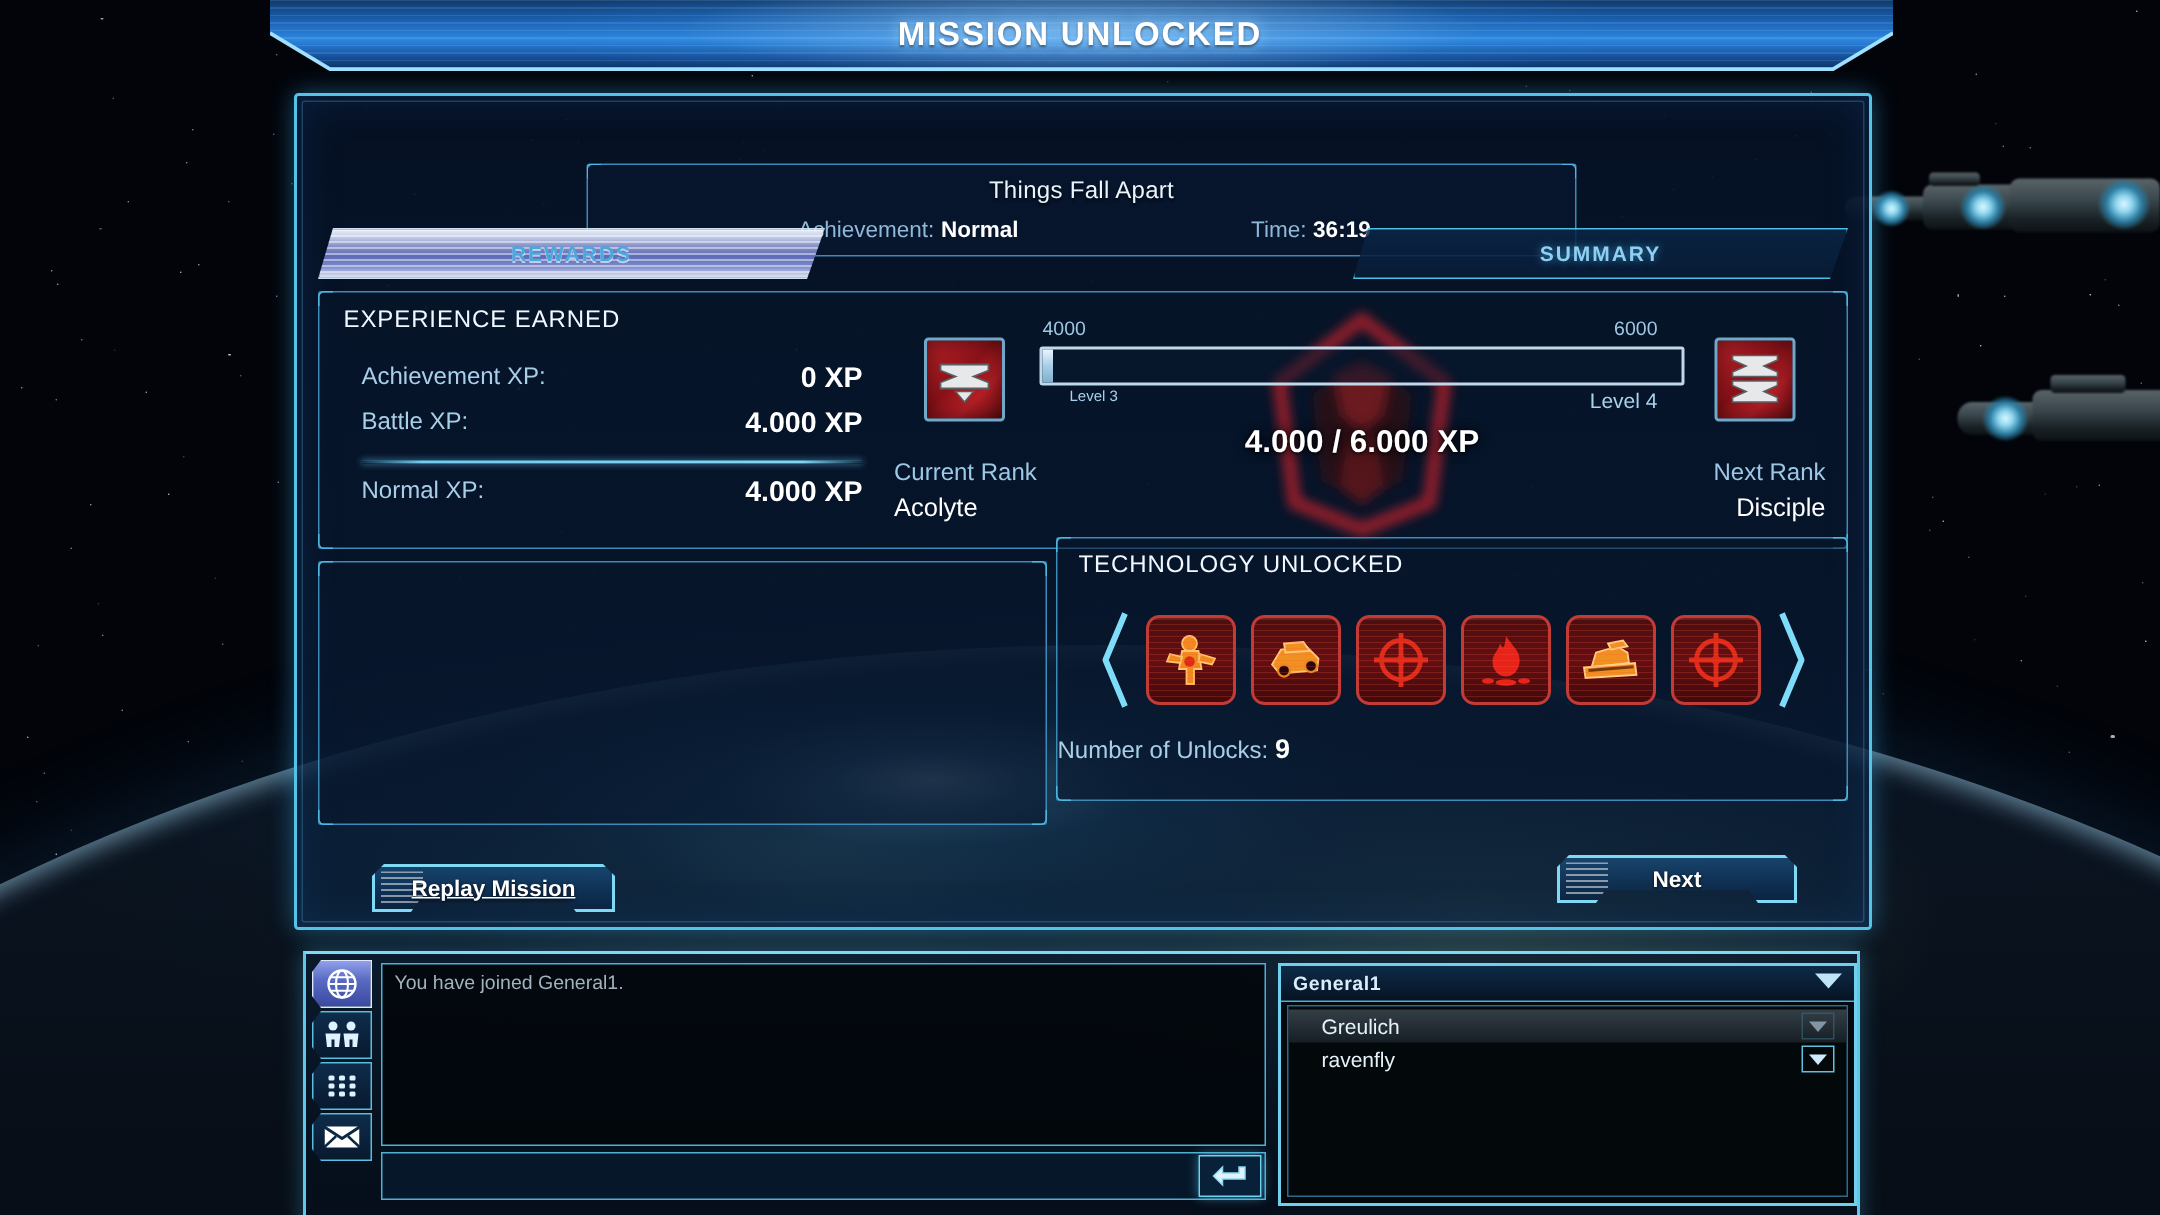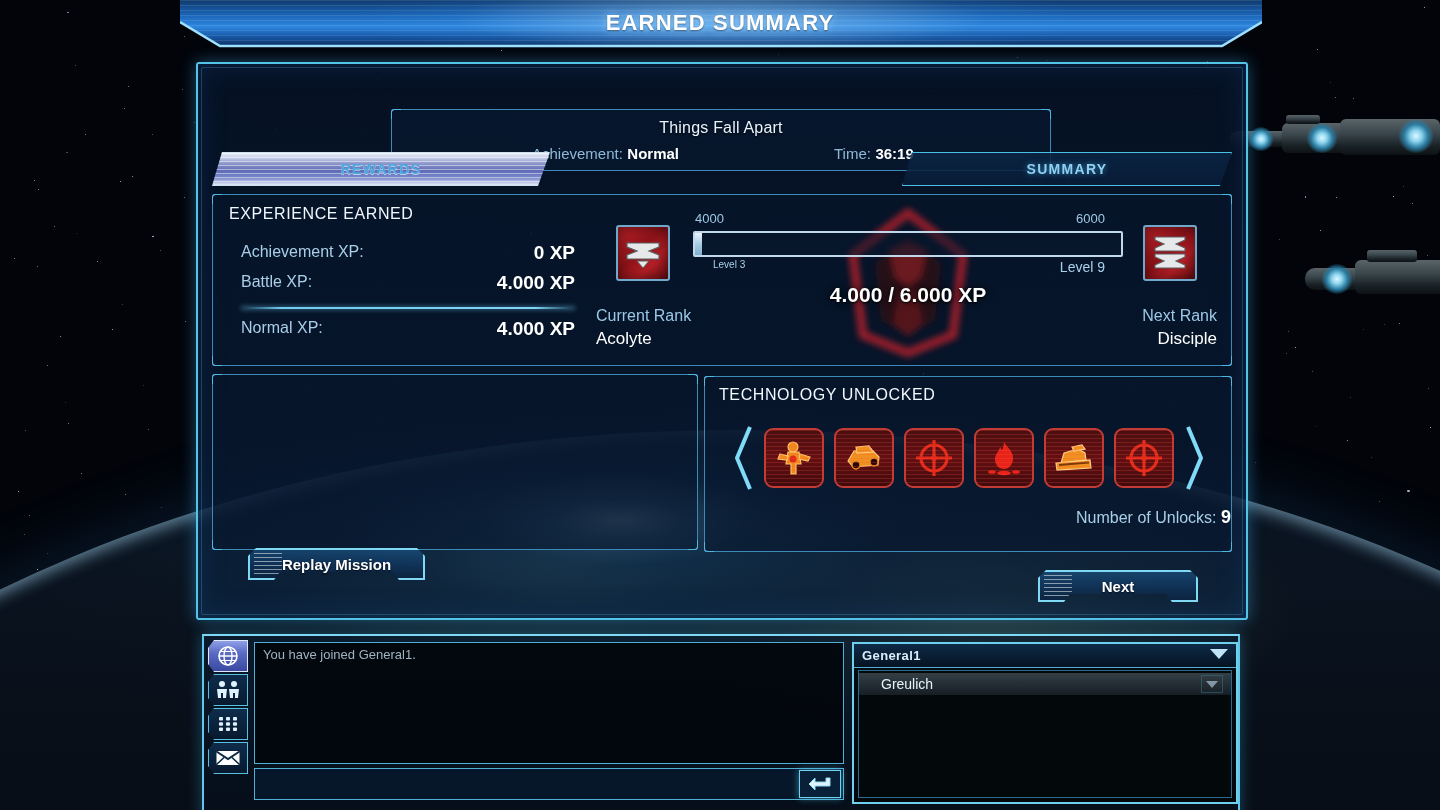--- a/index.html
+++ b/index.html
@@ -189,38 +189,38 @@
     position:absolute; left:600px; top:8px; width:190px; height:160px;
     opacity:0.75; pointer-events:none;
   }
   #rank-cur-lbl{ position:absolute; left:383px; top:112px; font-size:16px; color:#9cc8e6; }
   #rank-cur-val{ position:absolute; left:383px; top:134px; font-size:17px; color:#ffffff; }
   #rank-next-lbl{ position:absolute; right:14px; top:112px; font-size:16px; color:#9cc8e6; text-align:right; }
   #rank-next-val{ position:absolute; right:14px; top:134px; font-size:17px; color:#ffffff; text-align:right; }
 
   
   #empty-panel{ left:14px; top:310px; width:486px; height:176px; }
-  #tech-panel{ left:506px; top:312px; width:528px; height:176px; }
+  #tech-panel{ left:506px; top:294px; width:528px; height:176px; }
   #tech-title{ position:absolute; left:14px; top:9px; font-size:16px; color:#f2f8ff; letter-spacing:0.6px; }
   #tech-row{ position:absolute; left:14px; top:40px; width:500px; height:82px; display:flex; align-items:center; justify-content:center; gap:10px; }
   .tech-arrow{ width:20px; height:66px; flex:0 0 auto; cursor:pointer; }
   .tech-item{
     width:60px; height:60px; flex:0 0 auto;
     border:2px solid #c23b34; border-radius:9px;
     background:linear-gradient(180deg,#4a0e10 0%, #640f13 50%, #410a0c 100%);
     position:relative; overflow:hidden; cursor:pointer;
     display:flex; align-items:center; justify-content:center;
   }
   .tech-item::after{
     content:""; position:absolute; inset:0;
     background:repeating-linear-gradient(180deg, rgba(255,90,60,0.22) 0px, rgba(255,90,60,0.22) 1px, rgba(0,0,0,0) 1px, rgba(0,0,0,0) 4px);
     pointer-events:none;
   }
   #tech-count{
-    position:absolute; left:0; right:0; top:130px; text-align:right; font-size:16px; color:#a9cfe8;
+    position:absolute; left:0; right:0; top:130px; text-align:left; font-size:16px; color:#a9cfe8;
   }
   #tech-count b{ color:#ffffff; font-size:18px; }
 
   
   .action-btn{
     position:absolute; height:32px;
     display:flex; align-items:center; justify-content:center;
     font-size:15px; font-weight:bold; color:#ffffff;
     text-shadow:0 1px 2px rgba(0,0,0,0.85);
     cursor:pointer;
@@ -230,21 +230,21 @@
     background:linear-gradient(180deg, rgba(30,95,150,0.55) 0%, rgba(18,60,105,0.62) 50%, rgba(10,36,68,0.7) 100%);
     border:2px solid #7fd8f4;
     clip-path:polygon(8px 0, calc(100% - 8px) 0, 100% 8px, 100% 100%, calc(100% - 26px) 100%, calc(100% - 32px) 74%, 32px 74%, 26px 100%, 0 100%, 0 8px);
     box-shadow:0 0 10px rgba(90,200,240,0.5);
   }
   .action-btn .btn-skin::after{
     content:""; position:absolute; left:4px; top:3px; width:28px; height:22px;
     background:repeating-linear-gradient(180deg, rgba(255,255,255,0.5) 0px, rgba(255,255,255,0.5) 1px, rgba(0,0,0,0) 1px, rgba(0,0,0,0) 4px);
   }
   .action-btn span{ position:relative; z-index:3; }
-  #btn-replay{ left:50px; top:484px; width:177px; }
+  #btn-replay{ left:50px; top:512px; width:162px;text-decoration:underline; }
   #btn-next{ right:48px; top:506px; width:160px; }
 
   
   #chat-frame{
     position:absolute; left:202px; top:634px; width:1038px; height:188px;
     border:2px solid #5fc8ea; border-top:2px solid #7fd8f4;
     background:linear-gradient(180deg, rgba(10,35,60,0.5) 0%, rgba(4,14,26,0.65) 100%);
     box-shadow:0 0 14px rgba(70,190,235,0.35);
   }
   #chat-icons{
@@ -688,21 +688,21 @@
   </div>
 </div>
 
 <div id="banner"></div>
 <div id="banner-glow"></div>
 <div id="banner-edge">
   <svg viewBox="0 0 1082 50" preserveAspectRatio="none">
     <path d="M0,22 L40,46 L1042,46 L1082,22" fill="none" stroke="#9fe0ff" stroke-width="2.5"></path>
   </svg>
 </div>
-<div id="banner-title">EARNED SUMMARY</div>
+<div id="banner-title">MISSION UNLOCKED</div>
 
 <div id="window">
 
   <div id="mission-box">
     <i class="brk tl"></i>
     <i class="brk tr"></i>
     <i class="brk bl"></i>
     <i class="brk br"></i>
     <div id="mission-name">Things Fall Apart</div>
     <div id="mission-meta">
@@ -780,21 +780,21 @@
       </svg>
     </div>
 
     <div id="bar-min">4000</div>
     <div id="bar-max">6000</div>
     <div id="bar-wrap">
       <div id="bar-track"></div>
       <div id="bar-fill" style="width: 7px;"></div>
     </div>
     <div id="bar-lvlmin">Level 3</div>
-    <div id="bar-lvlmax">Level 9</div>
+    <div id="bar-lvlmax">Level 4</div>
     <div id="xp-current">4.000 / 6.000 XP</div>
 
     <div id="rank-cur-lbl">Current Rank</div>
     <div id="rank-cur-val">Acolyte</div>
     <div id="rank-next-lbl">Next Rank</div>
     <div id="rank-next-val">Disciple</div>
   </div>
 
   <div class="panel" id="empty-panel">
     <i class="brk tl"></i>
@@ -966,15 +966,21 @@
       <span id="roster-head-label">General1</span>
       <div id="roster-head-caret"></div>
     </div>
     <div id="roster-list">
       <div class="roster-row hl">
         <span class="roster-name">Greulich</span>
         <div class="roster-caret dim">
             <i class="caret-tri"></i>
           </div>
       </div>
+      <div class="roster-row">
+        <span class="roster-name">ravenfly</span>
+        <div class="roster-caret">
+            <i class="caret-tri"></i>
+          </div>
+      </div>
     </div>
   </div>
 </div>
 
 </body></html>

